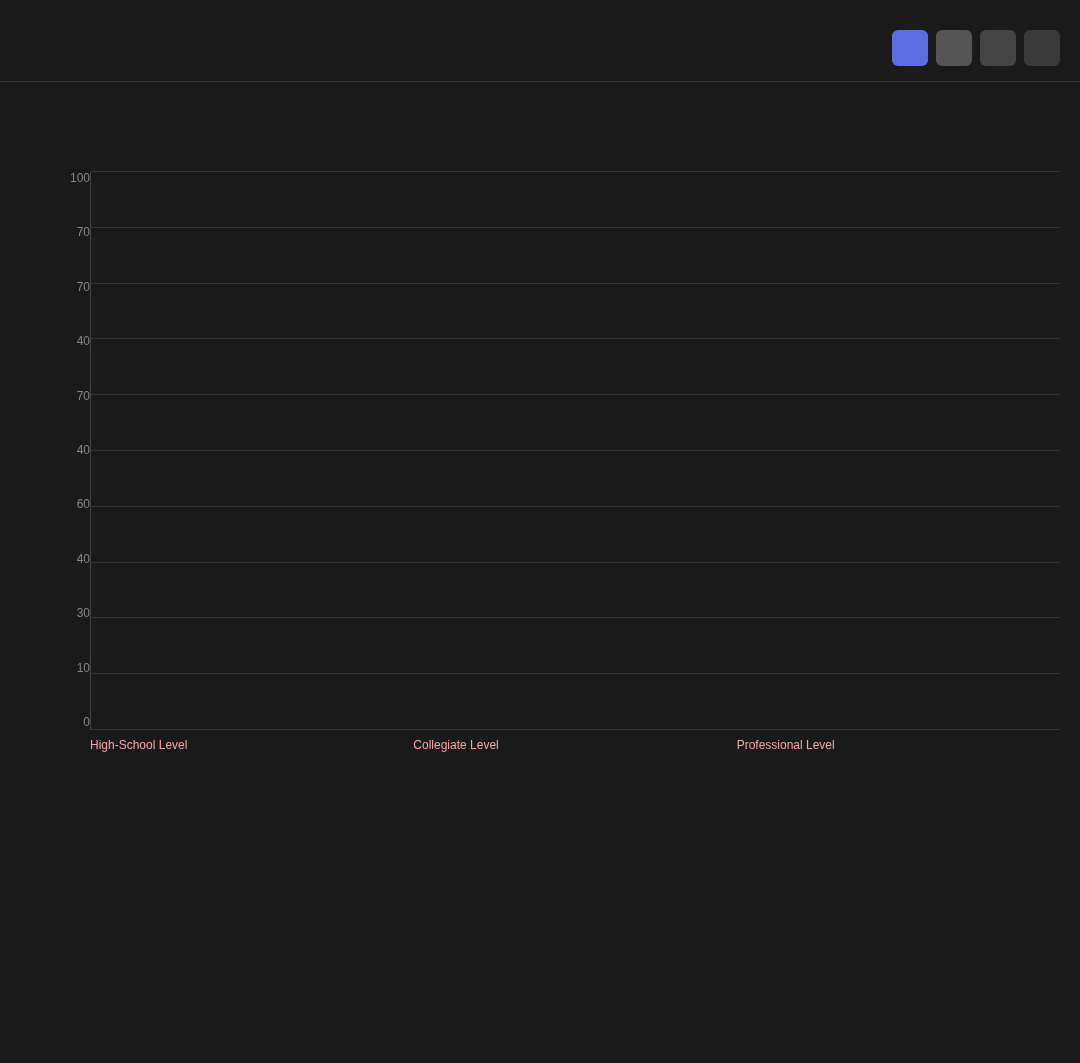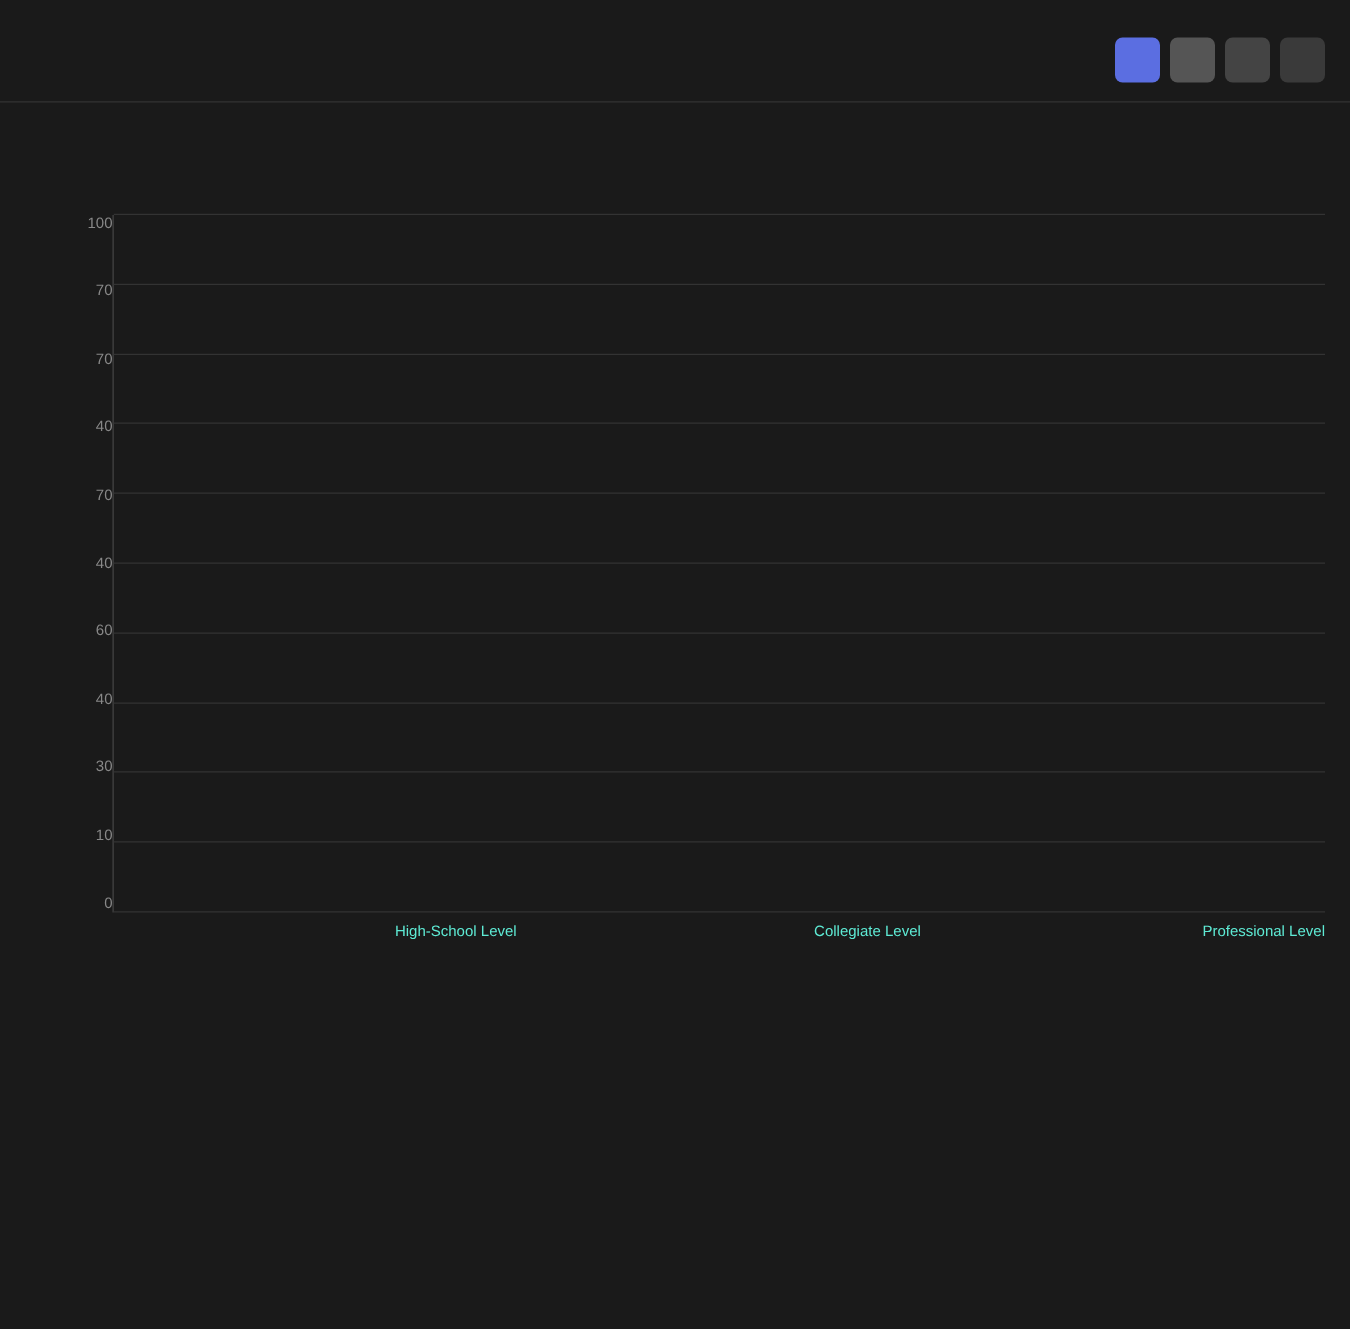--- a/index.html
+++ b/index.html
@@ -161,22 +161,22 @@
     }
 
     .x-axis {
       display: flex;
       padding-left: 40px;
       margin-top: 8px;
     }
 
     .x-tick {
       font-size: 12px;
-      color: #5eead4;
-      text-align: right;
+      color: #fca5a5;
+      text-align: left;
     }
   </style>
 </head>
 <body>
 
 <div class="header">
   <div class="header-top">
     <div class="header-left">
       <div class="scorecard-label"></div>
       <div class="page-title"></div>

